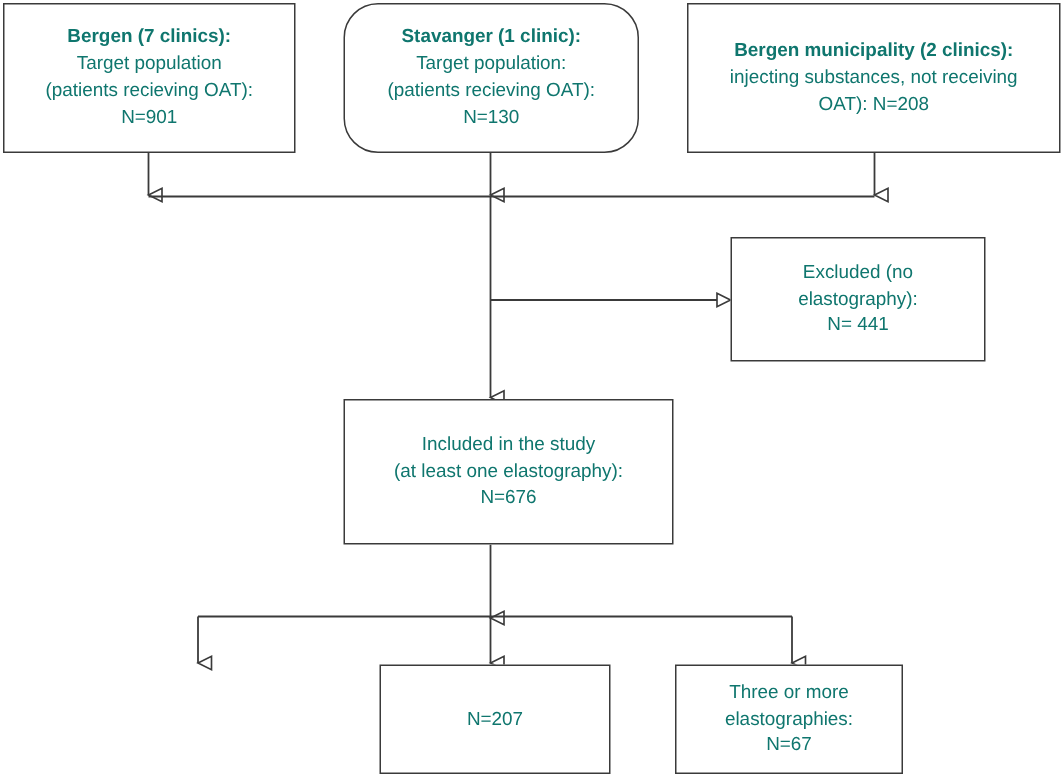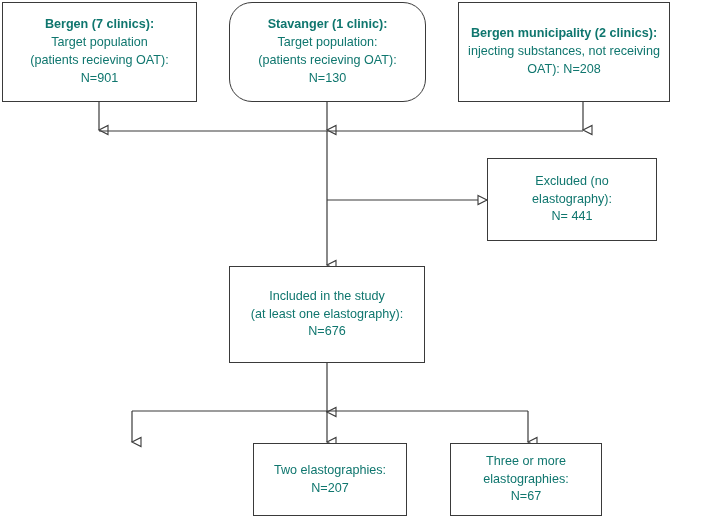--- a/index.html
+++ b/index.html
@@ -93,41 +93,40 @@
     <span class="line">N=901</span>
   </div>
 
   <div class="node" style="left:229px; top:2px; width:197px; height:100px;border-radius:23px;">
     <span class="line bold">Stavanger (1 clinic):</span>
     <span class="line">Target population:</span>
     <span class="line">(patients recieving OAT):</span>
     <span class="line">N=130</span>
   </div>
 
-  <div class="node" style="left:458px; top:2px; width:212px; height:100px;">
+  <div class="node" style="left:458px; top:2px; width:249px; height:100px;">
     <span class="line bold">Bergen municipality (2 clinics):</span>
     <span class="line">injecting substances, not receiving</span>
     <span class="line">OAT): N=208</span>
   </div>
 
   <div class="node" style="left:487px; top:158px; width:170px; height:83px;">
     <span class="line">Excluded (no</span>
     <span class="line">elastography):</span>
     <span class="line">N= 441</span>
   </div>
 
-  <div class="node" style="left:229px; top:266px; width:196px; height:97px;">
+  <div class="node" style="left:229px; top:266px; width:220px; height:97px;">
     <span class="line">Included in the study</span>
     <span class="line">(at least one elastography):</span>
     <span class="line">N=676</span>
   </div>
 
 
   <div class="node" style="left:253px; top:443px; width:154px; height:73px;">
-    <span class="line">Two elastographies:</span>
     <span class="line">N=207</span>
   </div>
 
   <div class="node" style="left:450px; top:443px; width:152px; height:73px;text-align:center;">
     <span class="line">Three or more</span>
     <span class="line">elastographies:</span>
     <span class="line">N=67</span>
   </div>
 
 </div>

